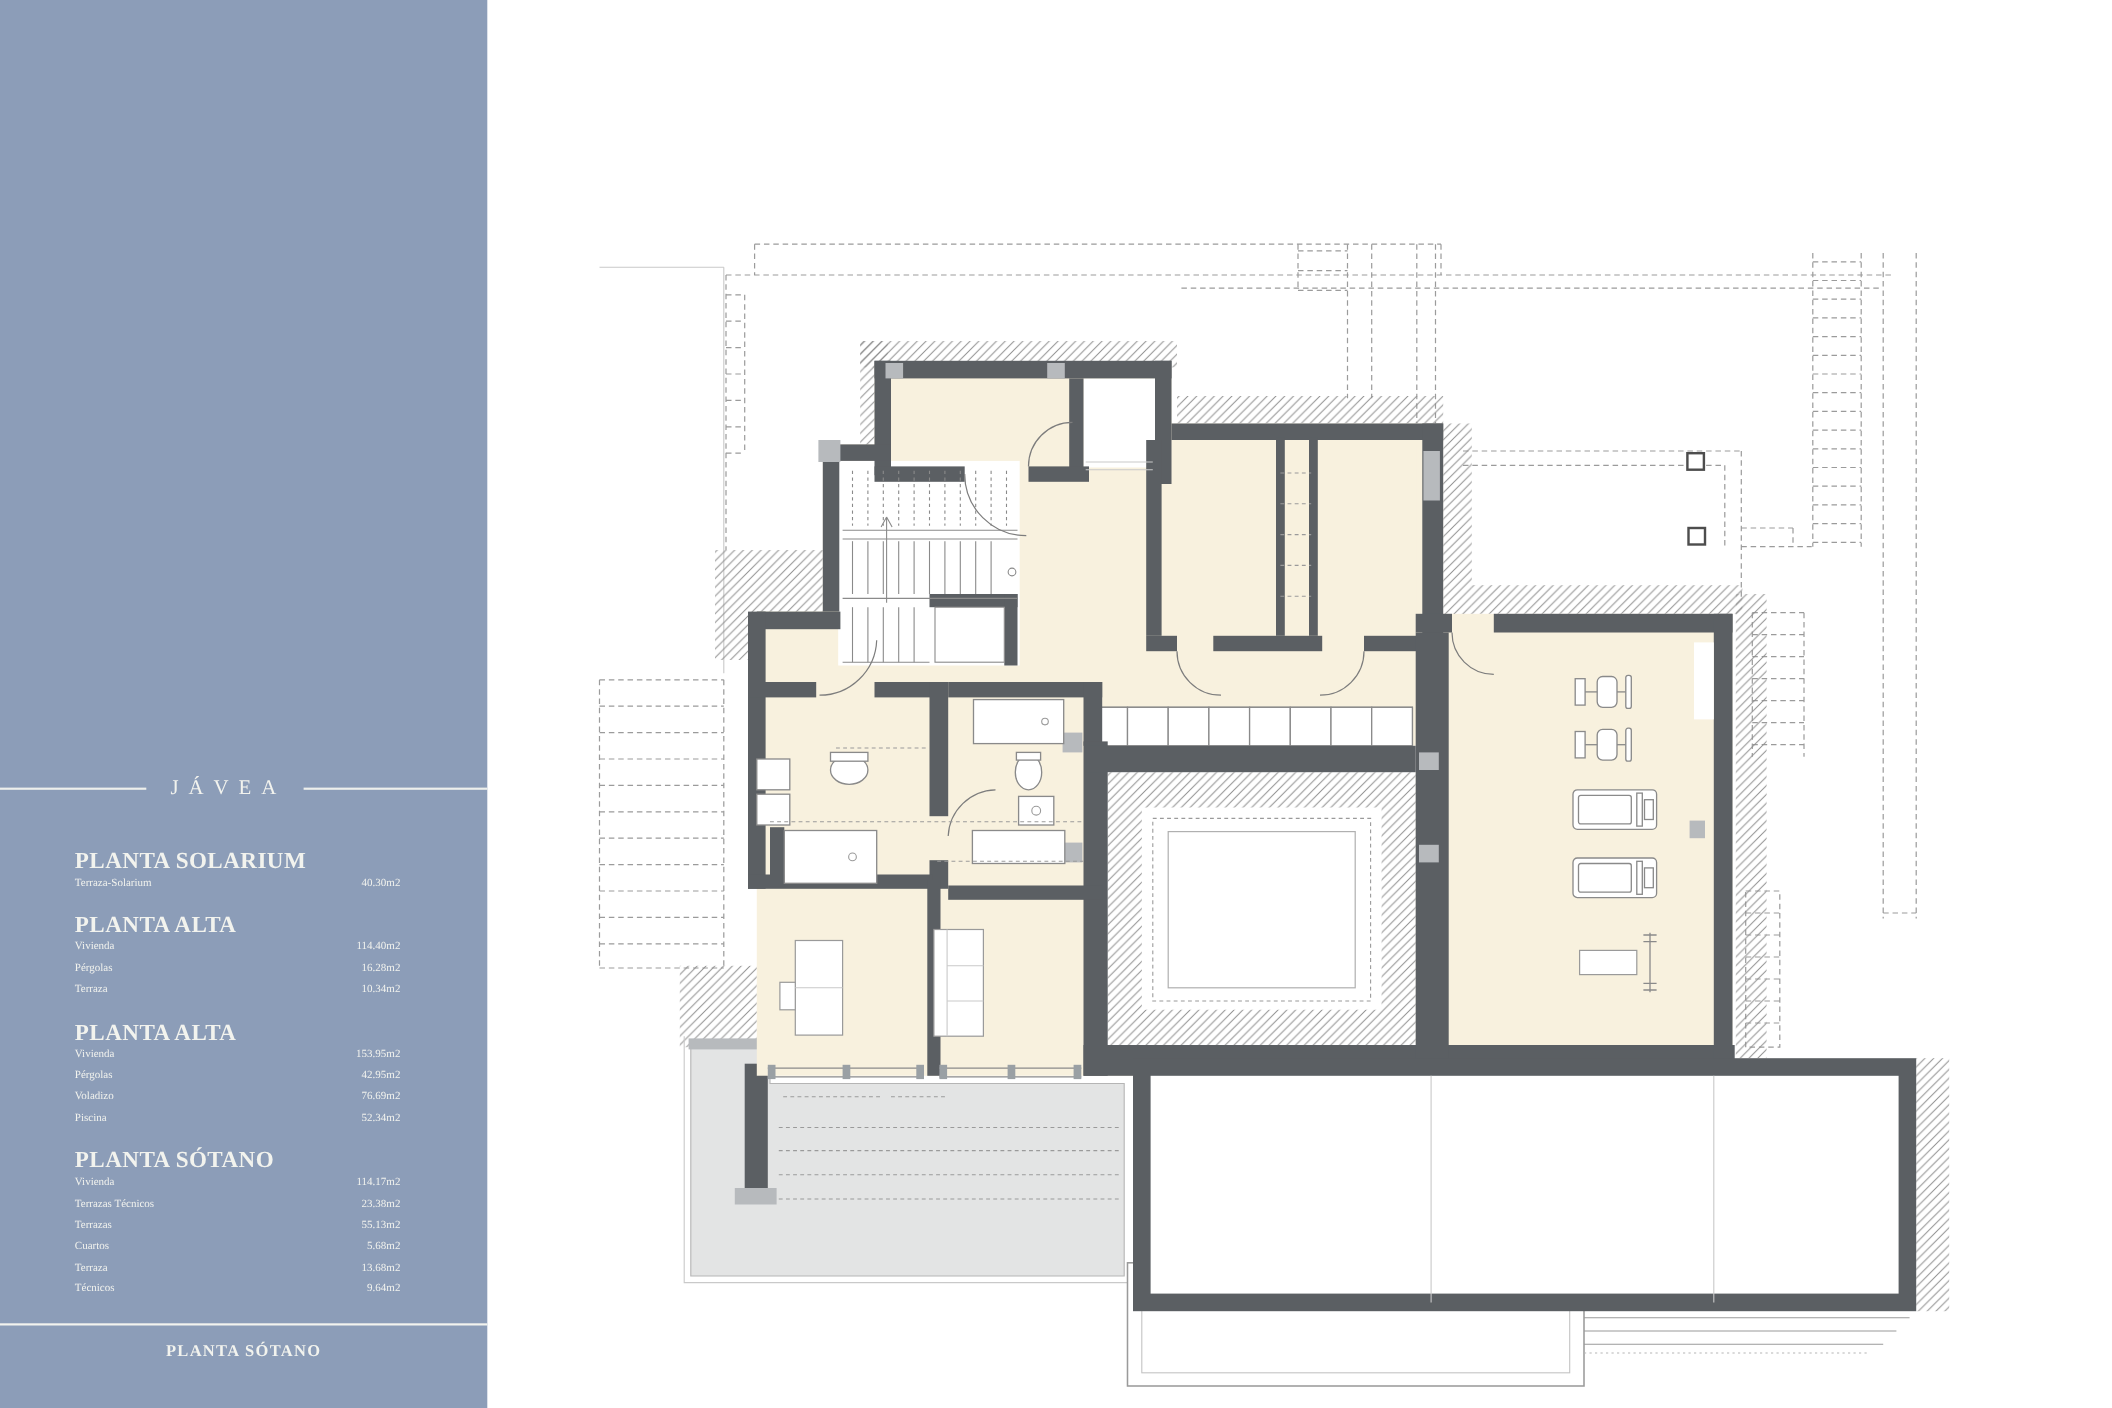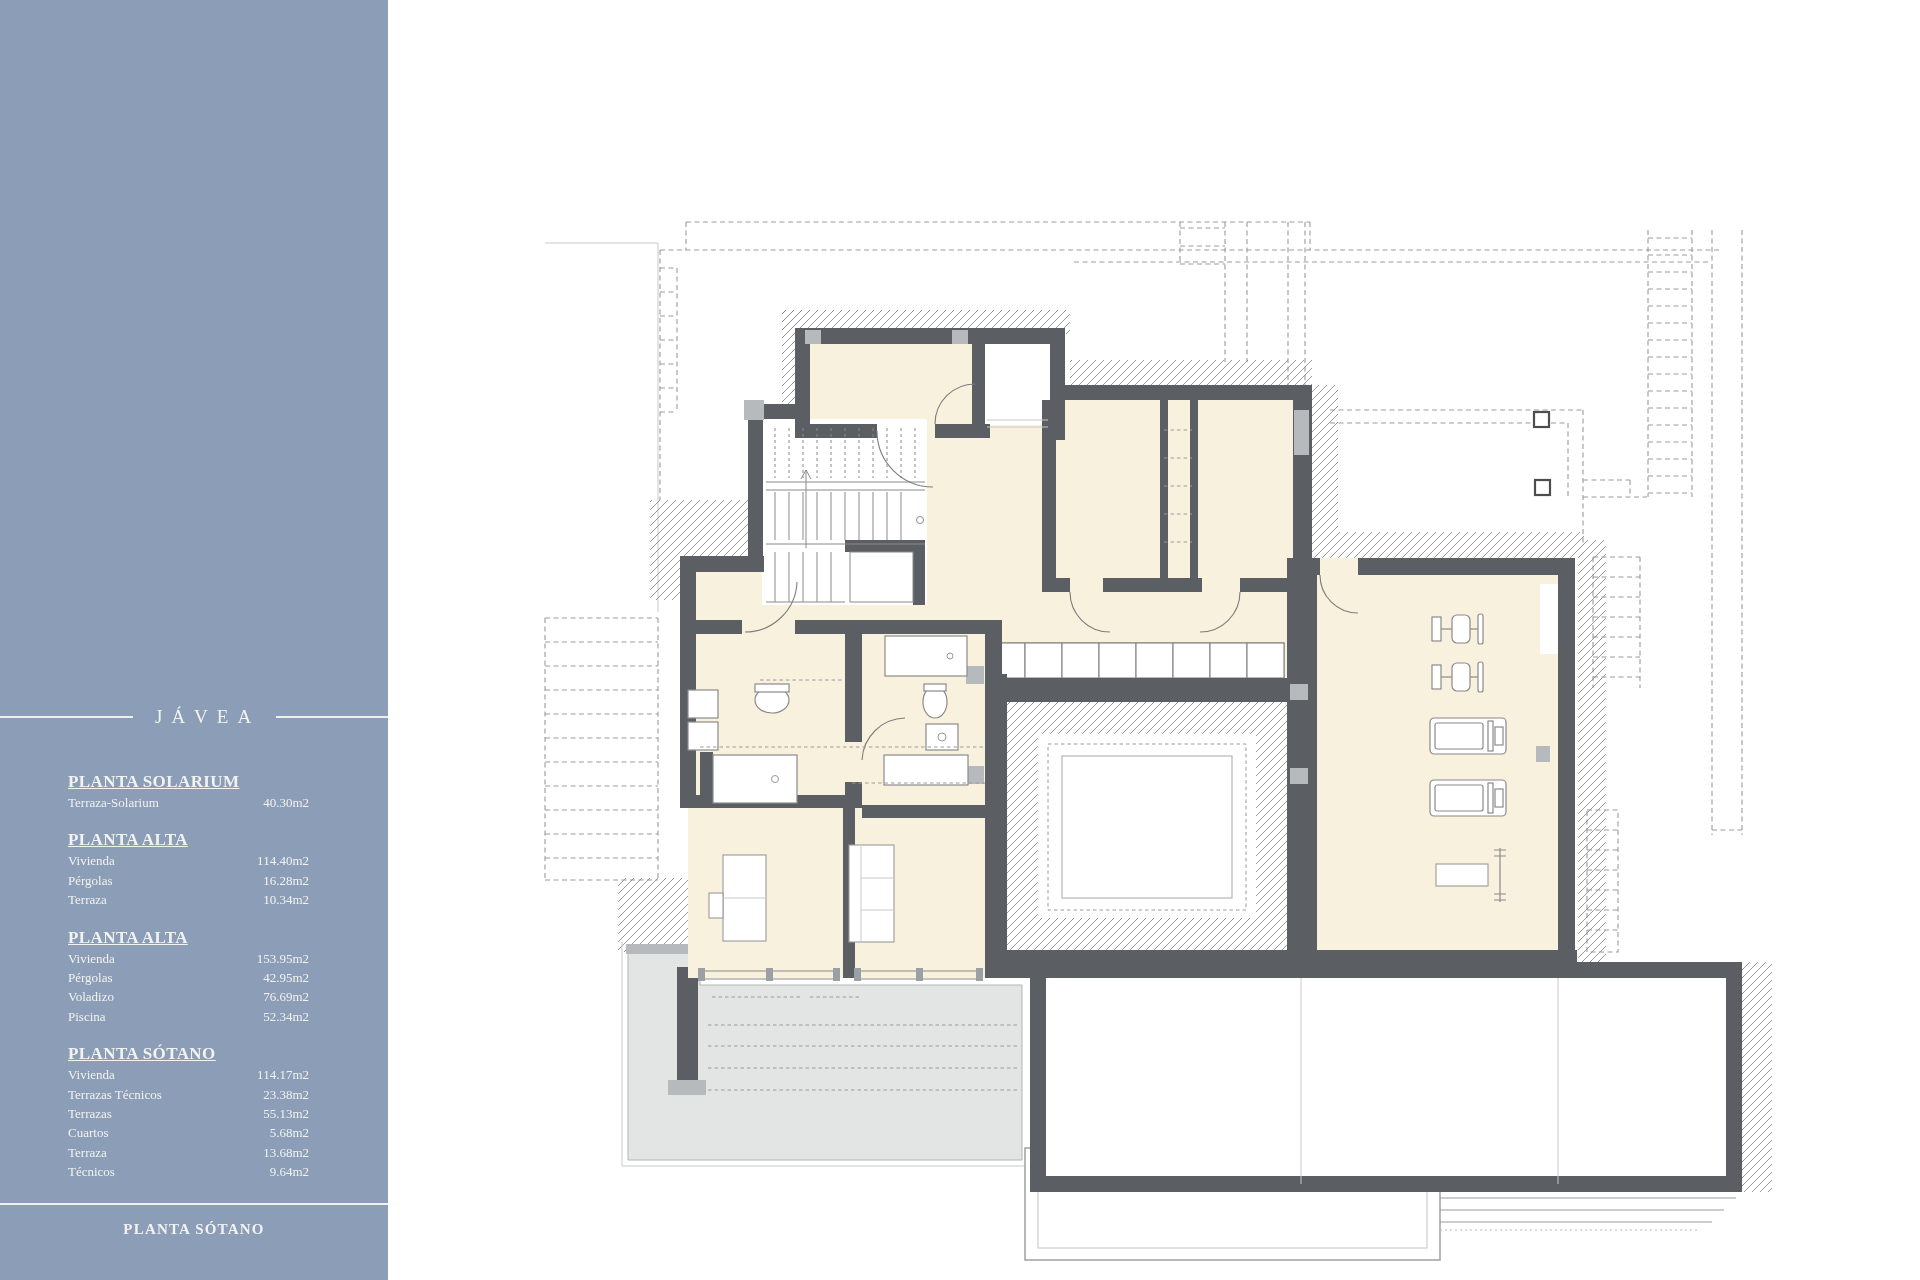--- a/index.html
+++ b/index.html
@@ -3,30 +3,30 @@
 <meta charset="utf-8">
 <style>
   :root{
     --sidebar:#8c9db8; --sidetext:#f2f3ee; --wall:#5b5f63; --cream:#f8f1de;
     --col:#b7babd; --hatch:#8f8f8f; --drive:#e3e4e4; --dash:#9b9b9b;
   }
   html,body{margin:0;padding:0;background:#fff;}
   #page{position:relative;width:1920px;height:1280px;background:#fff;overflow:hidden;
         font-family:"Liberation Serif","DejaVu Serif",serif;}
   
-  .sidebar{position:absolute;left:0;top:0;width:388px;height:1280px;background:var(--sidebar);color:var(--sidetext);}
+  .sidebar{position:absolute;left:0;top:0;width:443px;height:1280px;background:var(--sidebar);color:var(--sidetext);}
   .brand{position:absolute;top:706px;left:0;width:100%;display:flex;align-items:center;}
   .brand .line{height:2px;background:var(--sidetext);opacity:.95;}
   .brand .line.l{width:133px;}
   .brand .line.r{flex:1;}
   .brand .word{font-size:19px;letter-spacing:9px;padding:0 16px 0 22px;white-space:nowrap;}
   .areas{position:absolute;left:68px;right:79px;top:772px;}
   .section{margin-bottom:18px;}
-  .section h3{margin:0 0 1px 0;font-size:17px;line-height:20px;font-weight:bold;letter-spacing:.4px;text-decoration:underline;}
-  .row{display:flex;justify-content:space-between;font-size:13px;line-height:19.4px;}
+  .section h3{margin:0 0 1px 0;font-size:21px;line-height:20px;font-weight:bold;letter-spacing:.4px;}
+  .row{display:flex;justify-content:space-between;font-size:10px;line-height:19.4px;}
   .foot-line{position:absolute;top:1203px;left:0;width:100%;height:2px;background:var(--sidetext);}
   .foot-label{position:absolute;top:1221px;left:0;width:100%;text-align:center;font-weight:bold;
               font-size:15px;letter-spacing:1.2px;}
   
   .plan{position:absolute;left:404px;top:0;width:1516px;height:1280px;}
   .wall{fill:var(--wall);}
   .col{fill:var(--col);}
   .cream{fill:var(--cream);}
   .dashp{stroke:var(--dash);stroke-width:1.1;fill:none;stroke-dasharray:5 3.5;}
   .dashi{stroke:#9a9a9a;stroke-width:1;fill:none;stroke-dasharray:3.5 3;}

